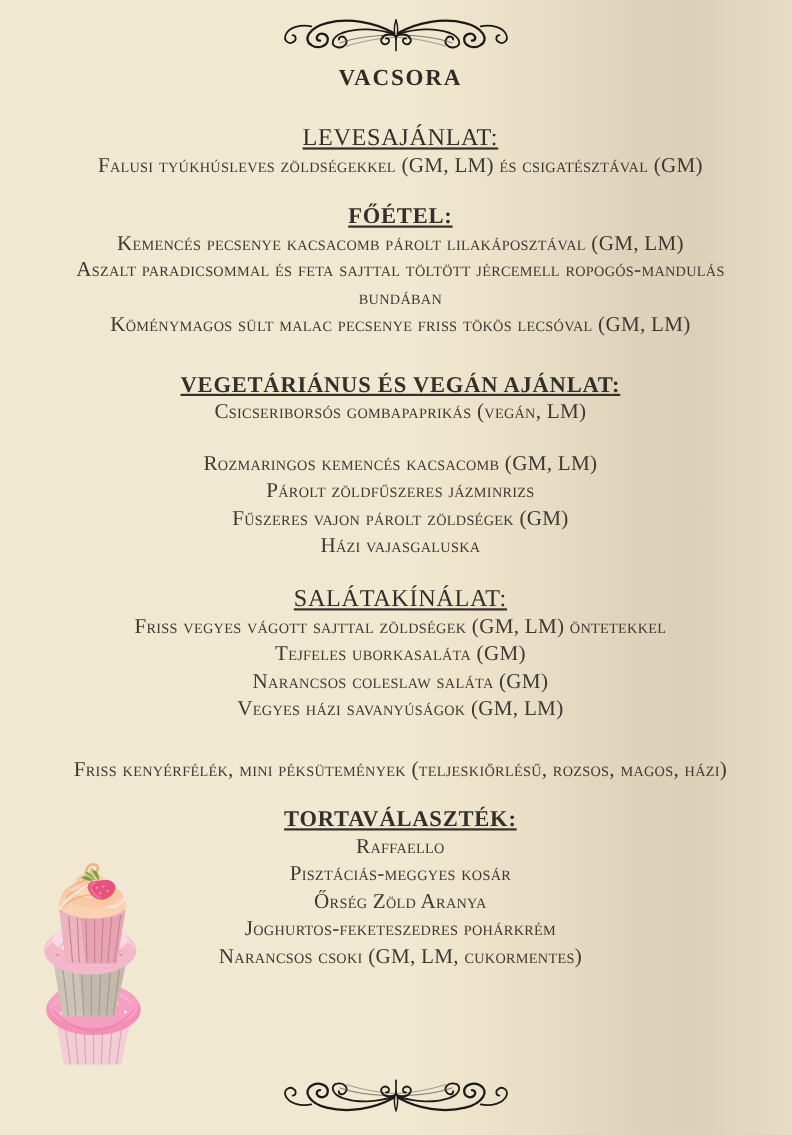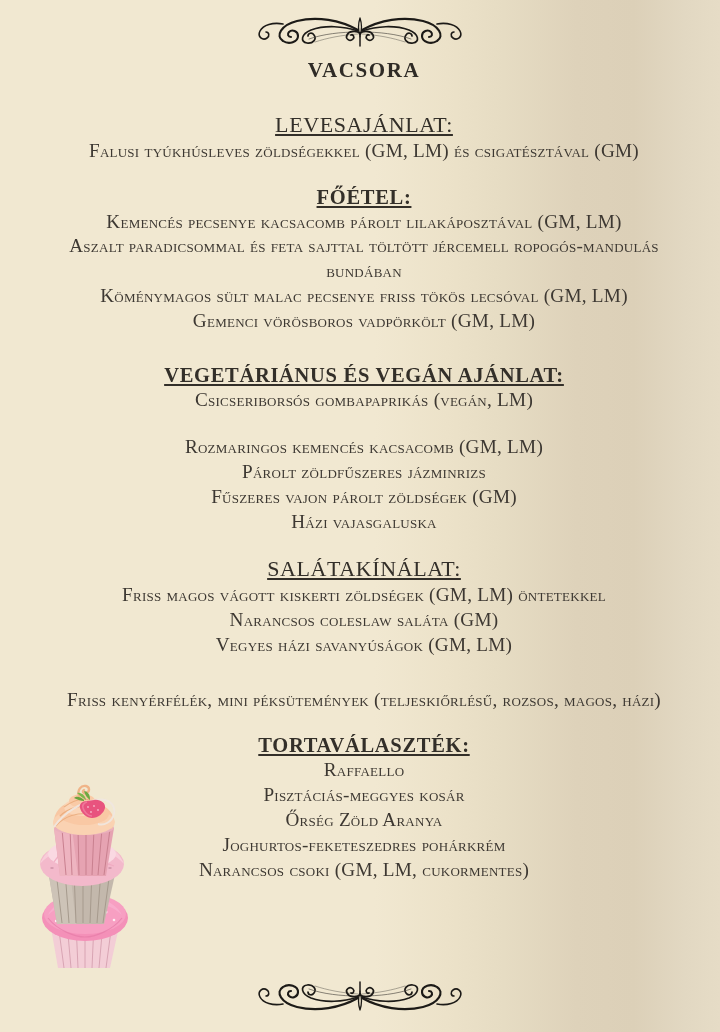--- a/index.html
+++ b/index.html
@@ -158,38 +158,38 @@
       <div class="section-heading light">LEVESAJÁNLAT:</div>
       <div class="dish">Falusi tyúkhúsleves zöldségekkel (GM, LM) és csigatésztával (GM)</div>
     </div>
 
     <div class="spacer-md"></div>
     <div class="section">
       <div class="section-heading bold">FŐÉTEL:</div>
       <div class="dish">Kemencés pecsenye kacsacomb párolt lilakáposztával (GM, LM)</div>
       <div class="dish">Aszalt paradicsommal és feta sajttal töltött jércemell ropogós-mandulás bundában</div>
       <div class="dish">Köménymagos sült malac pecsenye friss tökös lecsóval (GM, LM)</div>
-      <div class="dish">Gemenci vörösboros vadpörkölt (GM, LM)</div>
     </div>
 
     <div class="spacer-lg"></div>
     <div class="section">
       <div class="section-heading bold">VEGETÁRIÁNUS ÉS VEGÁN AJÁNLAT:</div>
       <div class="dish">Csicseriborsós gombapaprikás (vegán, LM)</div>
       <div class="spacer-md"></div>
       <div class="dish">Rozmaringos kemencés kacsacomb (GM, LM)</div>
       <div class="dish">Párolt zöldfűszeres jázminrizs</div>
       <div class="dish">Fűszeres vajon párolt zöldségek (GM)</div>
       <div class="dish">Házi vajasgaluska</div>
     </div>
 
     <div class="spacer-md"></div>
     <div class="section">
       <div class="section-heading light">SALÁTAKÍNÁLAT:</div>
-      <div class="dish">Friss magos vágott kiskerti zöldségek (GM, LM) öntetekkel</div>
+      <div class="dish">Friss vegyes vágott sajttal zöldségek (GM, LM) öntetekkel</div>
+      <div class="dish">Tejfeles uborkasaláta (GM)</div>
       <div class="dish">Narancsos coleslaw saláta (GM)</div>
       <div class="dish">Vegyes házi savanyúságok (GM, LM)</div>
     </div>
 
     <div class="spacer-lg"></div>
     <div class="section">
       <div class="dish" style="max-width:620px">Friss kenyérfélék, mini péksütemények (teljeskiőrlésű, rozsos, magos, házi)</div>
     </div>
 
     <div class="spacer-md"></div>

